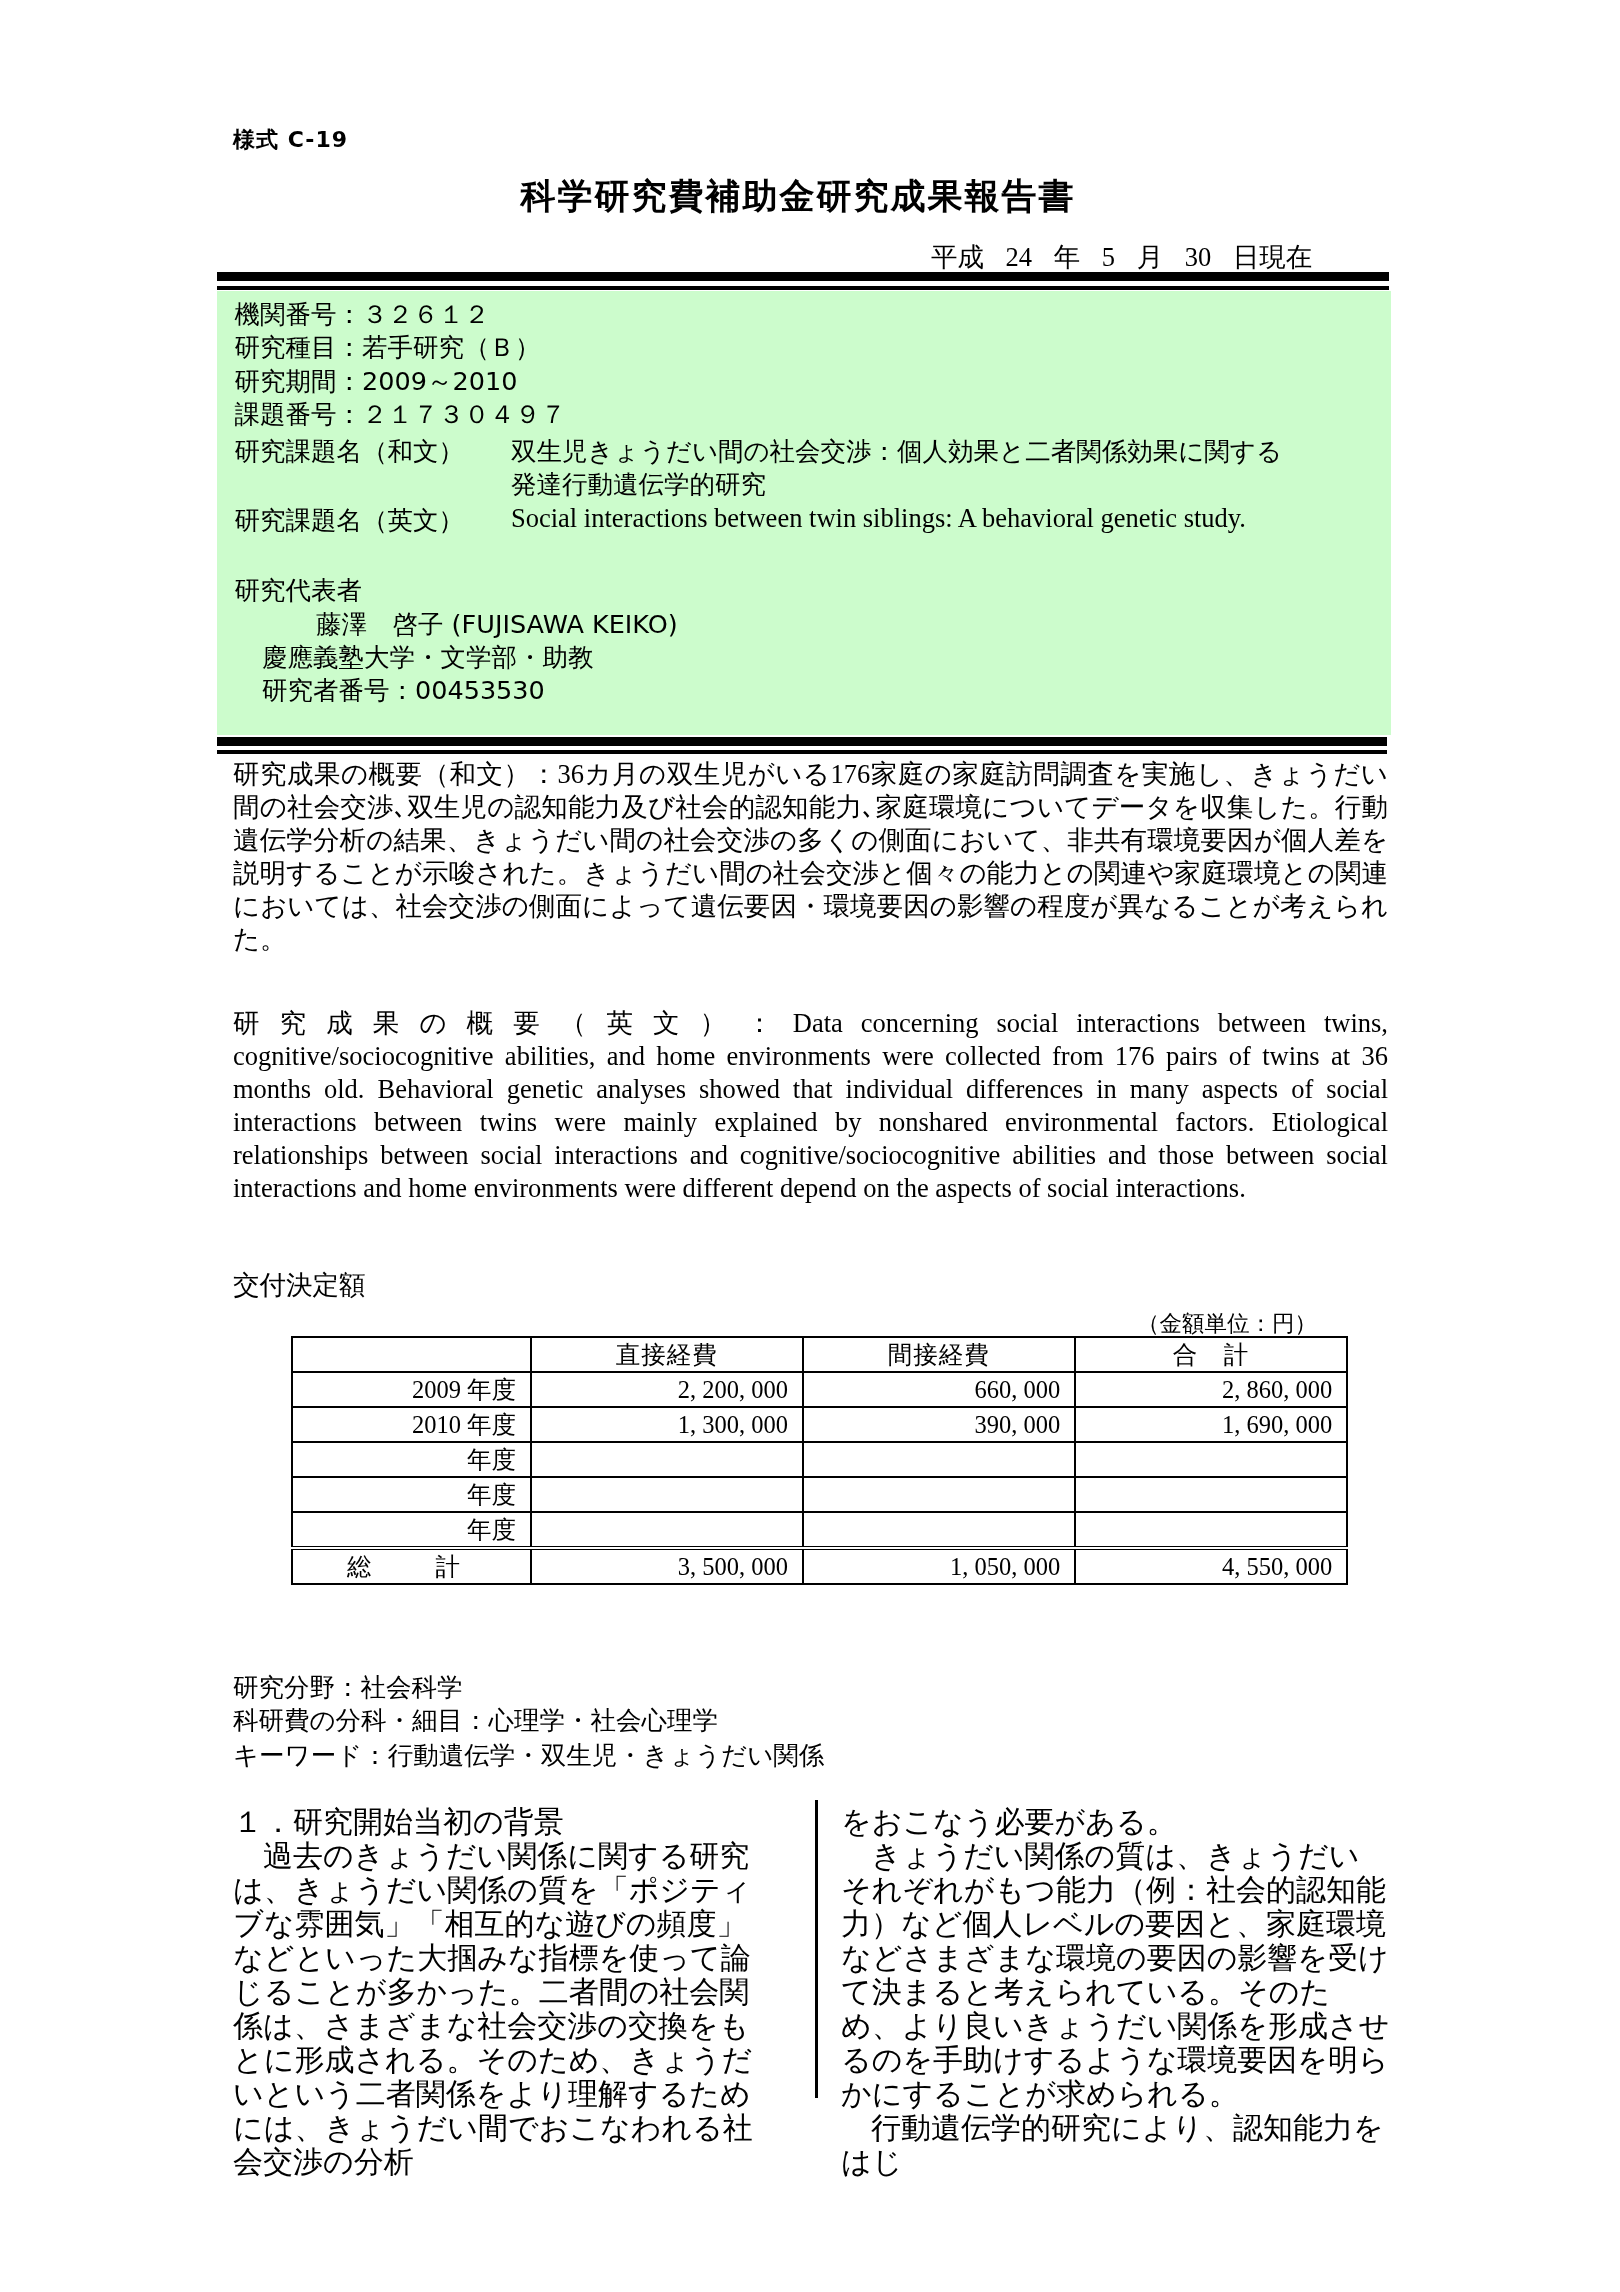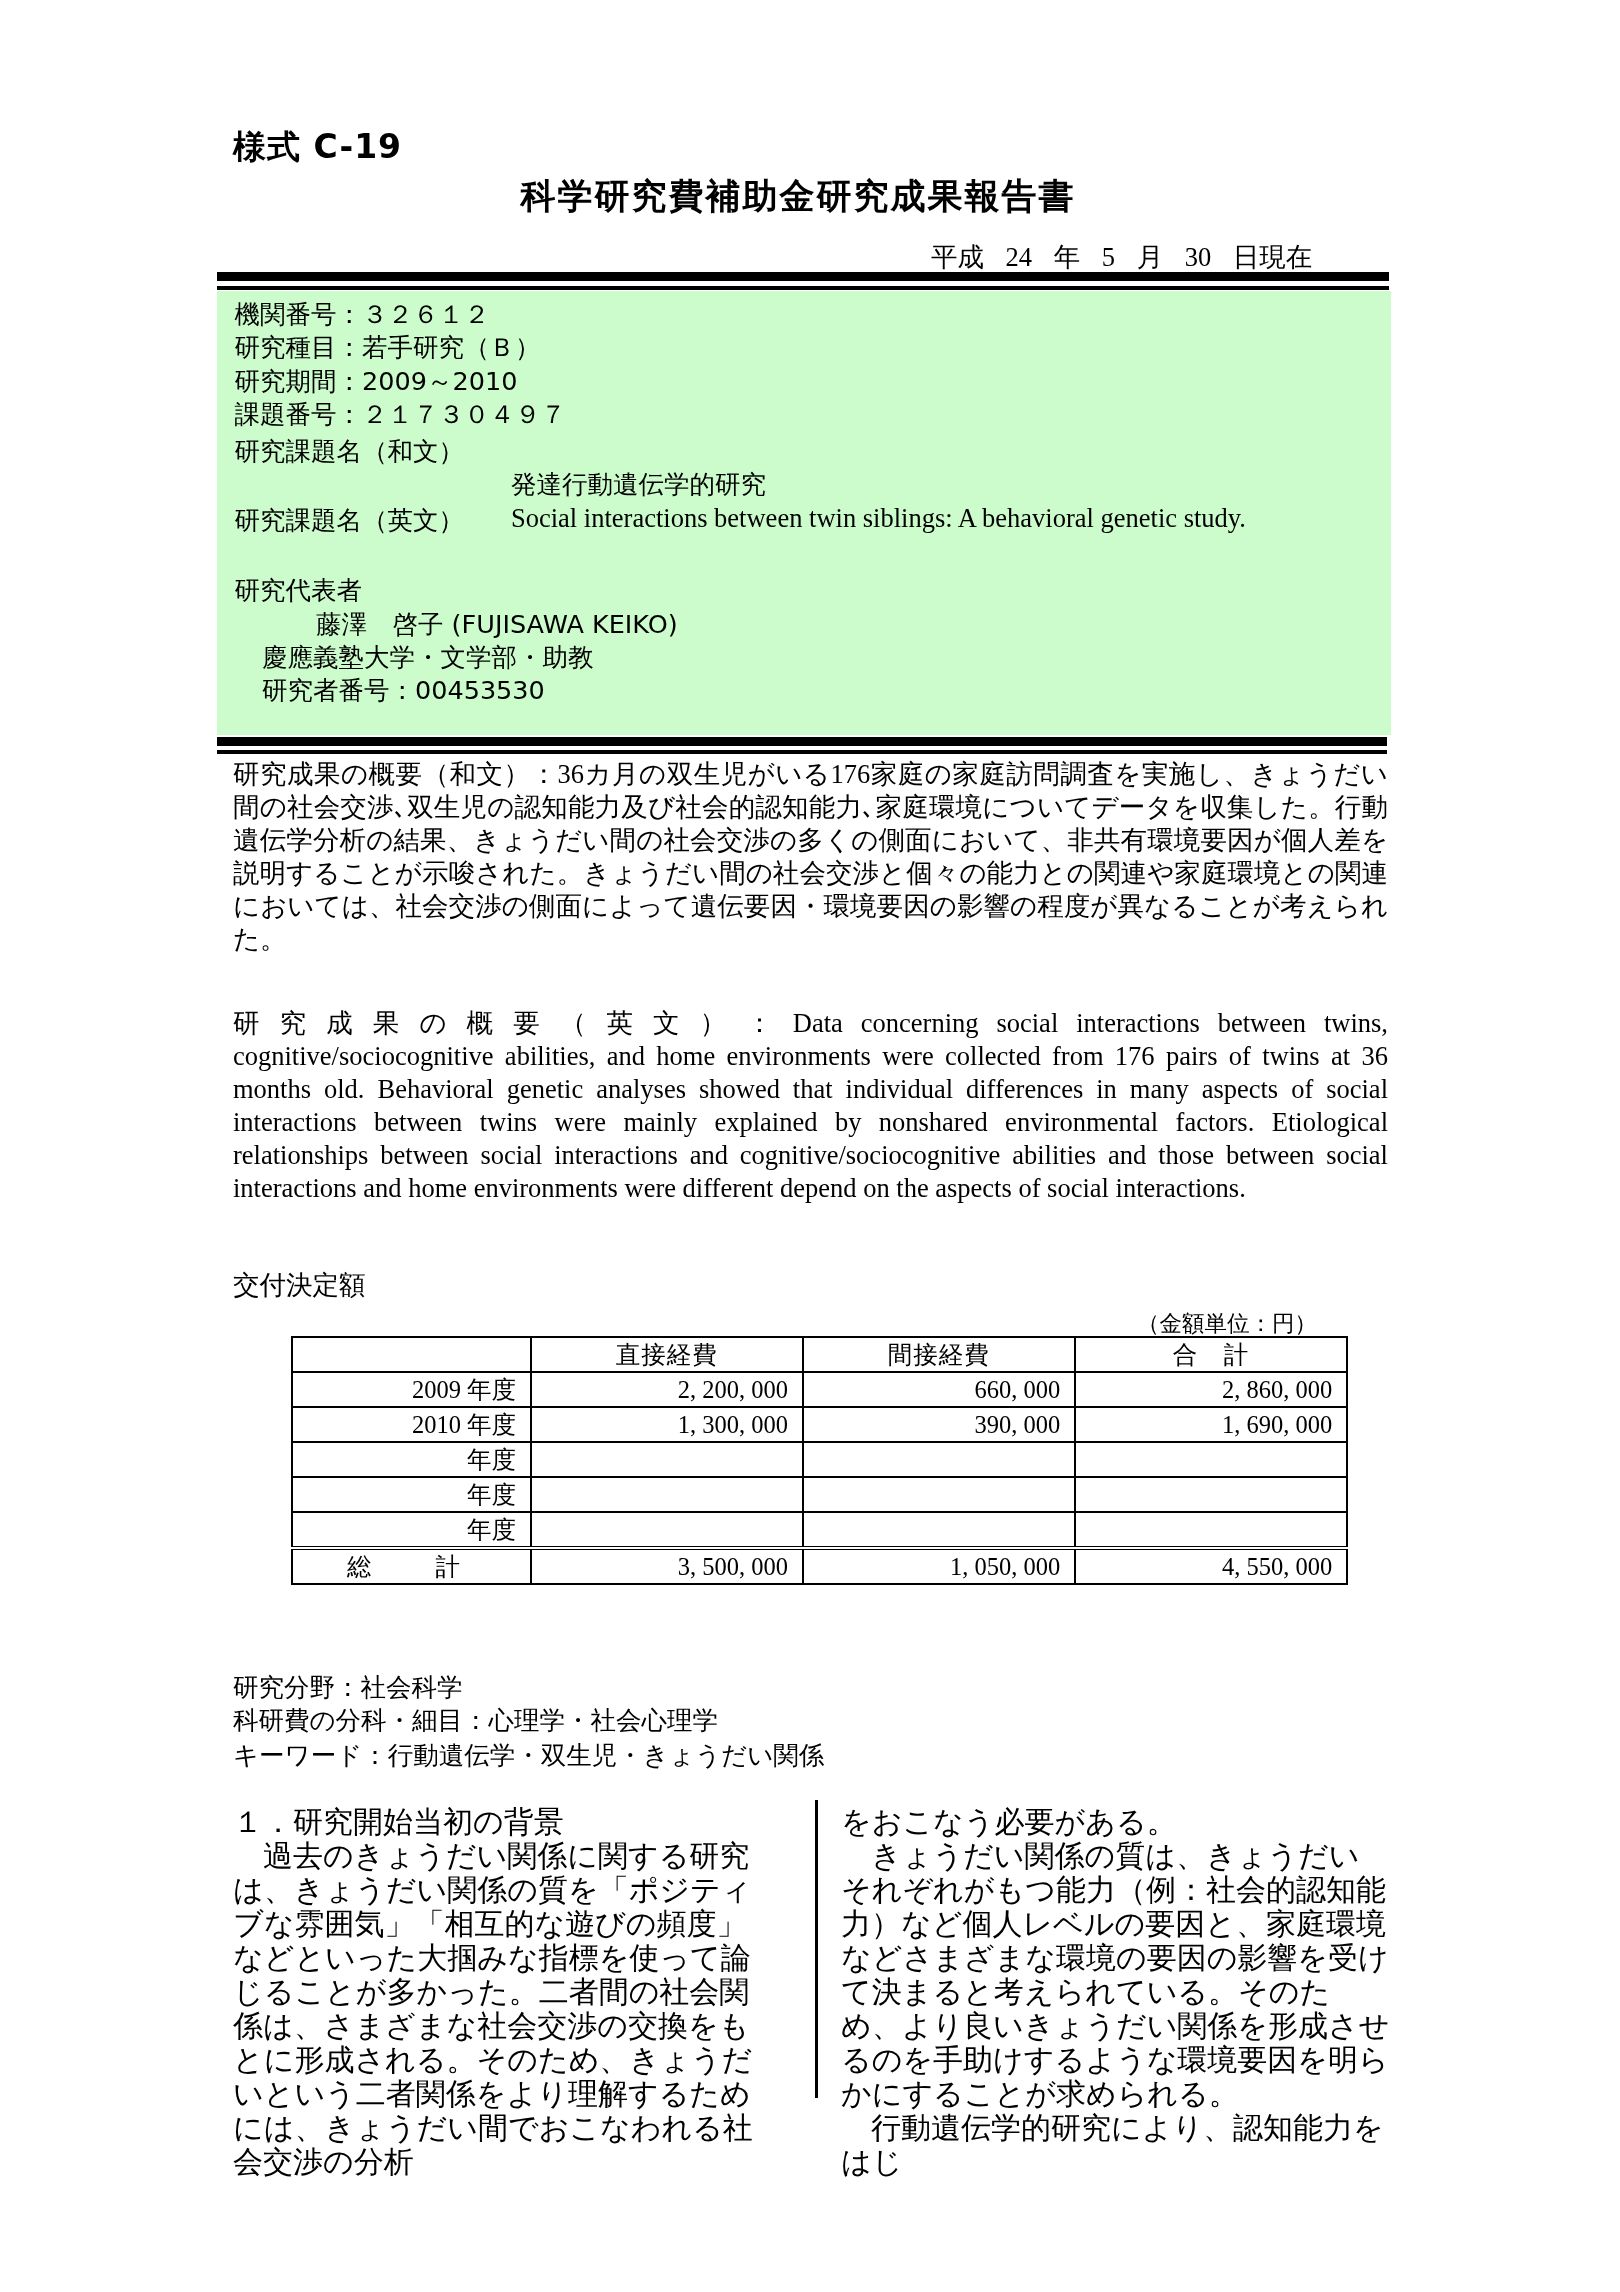--- a/index.html
+++ b/index.html
@@ -1,20 +1,20 @@
 <!DOCTYPE html>
 <html><head>
 <meta charset="utf-8">
 <style>
   html, body { margin: 0; padding: 0; background: #ffffff; }
   body { width: 1620px; height: 2293px; position: relative; overflow: hidden; color: #000; }
   .sans { font-family: "DejaVu Sans", "Liberation Sans", sans-serif; }
   .serif { font-family: "Liberation Serif", "DejaVu Serif", serif; }
 
-  #form-id { position: absolute; left: 233px; top: 125px; font-size: 33px; font-weight: bold; letter-spacing: 1px; }
+  #form-id { position: absolute; left: 233px; top: 125px; font-size: 22px; font-weight: bold; letter-spacing: 1px; }
   #doc-title { position: absolute; left: 0; width: 1596px; top: 173px; text-align: center; font-size: 35px; font-weight: bold; letter-spacing: 2px; }
   #as-of { position: absolute; left: 931px; top: 239px; font-size: 26.5px; }
   #as-of span { margin-right: 21.6px; }
   #as-of span:last-child { margin-right: 15px; font-family: Liberation Serif, serif; }
 
   .rule-thick { position: absolute; left: 217px; width: 1172px; background: #000; }
   #top-rule-1 { top: 272px; height: 8.8px; }
   #top-rule-2 { top: 286px; height: 3.9px; }
 
   #info-box { position: absolute; left: 217px; top: 291px; width: 1174px; height: 444px; background: #ccfccc; text-align: center; }
@@ -73,20 +73,21 @@
   <div class="info-line" style="top:39px">
     <span>研究種目：</span><span>若手研究（Ｂ）</span>
   </div>
   <div class="info-line" style="top:73px">
     <span>研究期間：</span><span>2009～2010</span>
   </div>
   <div class="info-line" style="top:106px">
     <span>課題番号：</span><span>２１７３０４９７</span>
   </div>
   <div class="info-line" style="top:143px">研究課題名（和文）</div>
+  <div class="title-val" style="top:143px">双生児きょうだい間の社会交渉：個人効果と二者関係効果に関する</div>
   <div class="title-val" style="top:176px">発達行動遺伝学的研究</div>
   <div class="info-line" style="top:212px">研究課題名（英文）</div>
   <div class="title-val en" style="top:212px">Social interactions between twin siblings: A behavioral genetic study.</div>
   <div class="info-line" style="top:282px">研究代表者</div>
   <div class="info-line" style="top:316px; left:99px">藤澤　啓子 (FUJISAWA KEIKO)</div>
   <div class="info-line" style="top:349px; left:45px">慶應義塾大学・文学部・助教</div>
   <div class="info-line" style="top:382px; left:45px">研究者番号：00453530</div>
 </div>
 
 <div id="mid-rule-1" class="rule-thick"></div>

